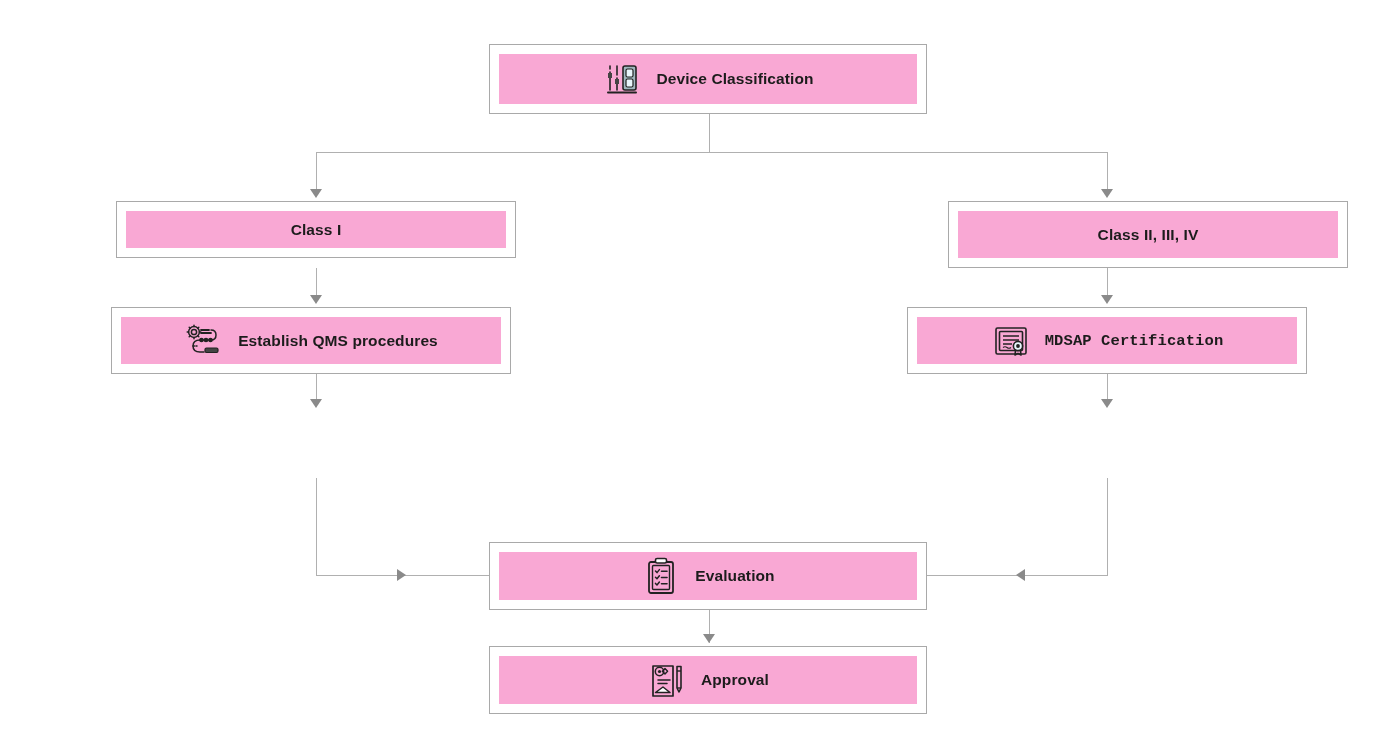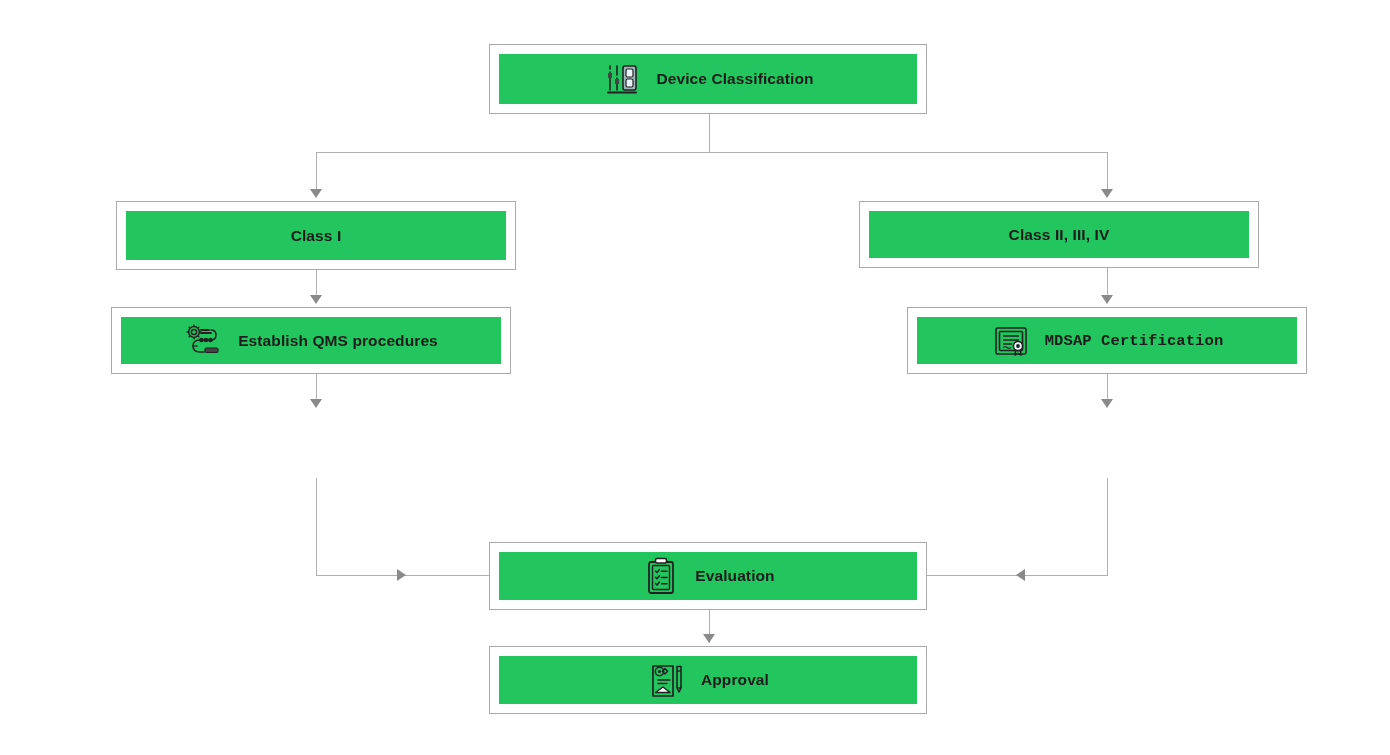--- a/index.html
+++ b/index.html
@@ -24,21 +24,21 @@
     box-sizing: border-box;
     border: 1px solid #a9a9a9;
     background: #ffffff;
     padding: 9px;
     z-index: 3;
   }
   .node-inner {
     width: 100%;
     height: 100%;
     box-sizing: border-box;
-    background: #22c55e;
+    background: #f9a8d4;
     display: flex;
     align-items: center;
     justify-content: center;
     gap: 14px;
   }
   .node-label {
     font-size: 15.5px;
     font-weight: 600;
     color: #1c1c1c;
     letter-spacing: 0.1px;
@@ -147,27 +147,27 @@
           <rect x="18" y="4" width="13" height="24" rx="2" fill="#9fb6bd" stroke="#222"></rect>
           <rect x="21" y="7" width="7" height="8" rx="1.5" fill="#e8f6fb" stroke="#222" stroke-width="1.2"></rect>
           <rect x="21" y="17" width="7" height="8" rx="1.5" fill="#e8f6fb" stroke="#222" stroke-width="1.2"></rect>
           <line x1="3" y1="30.5" x2="31" y2="30.5" stroke-width="2"></line>
         </svg>
       </span>
       <span class="node-label">Device Classification</span>
     </div>
   </div>
 
-  <div class="node" style="left:116px; top:201px; width:400px; height:69px;">
+  <div class="node" style="left:116px; top:201px; width:400px; height:57px;">
     <div class="node-inner center-only">
       <span class="node-label">Class I</span>
     </div>
   </div>
 
-  <div class="node" style="left:859px; top:201px; width:400px; height:67px;">
+  <div class="node" style="left:948px; top:201px; width:400px; height:67px;">
     <div class="node-inner center-only">
       <span class="node-label">Class II, III, IV</span>
     </div>
   </div>
 
   <div class="node" style="left:111px; top:307px; width:400px; height:67px;">
     <div class="node-inner">
       <span class="node-icon">
         <svg width="38" height="34" viewBox="0 0 38 34" fill="none" stroke="#222" stroke-width="1.5" stroke-linecap="round">
           <circle cx="9" cy="8" r="5.4"></circle>

